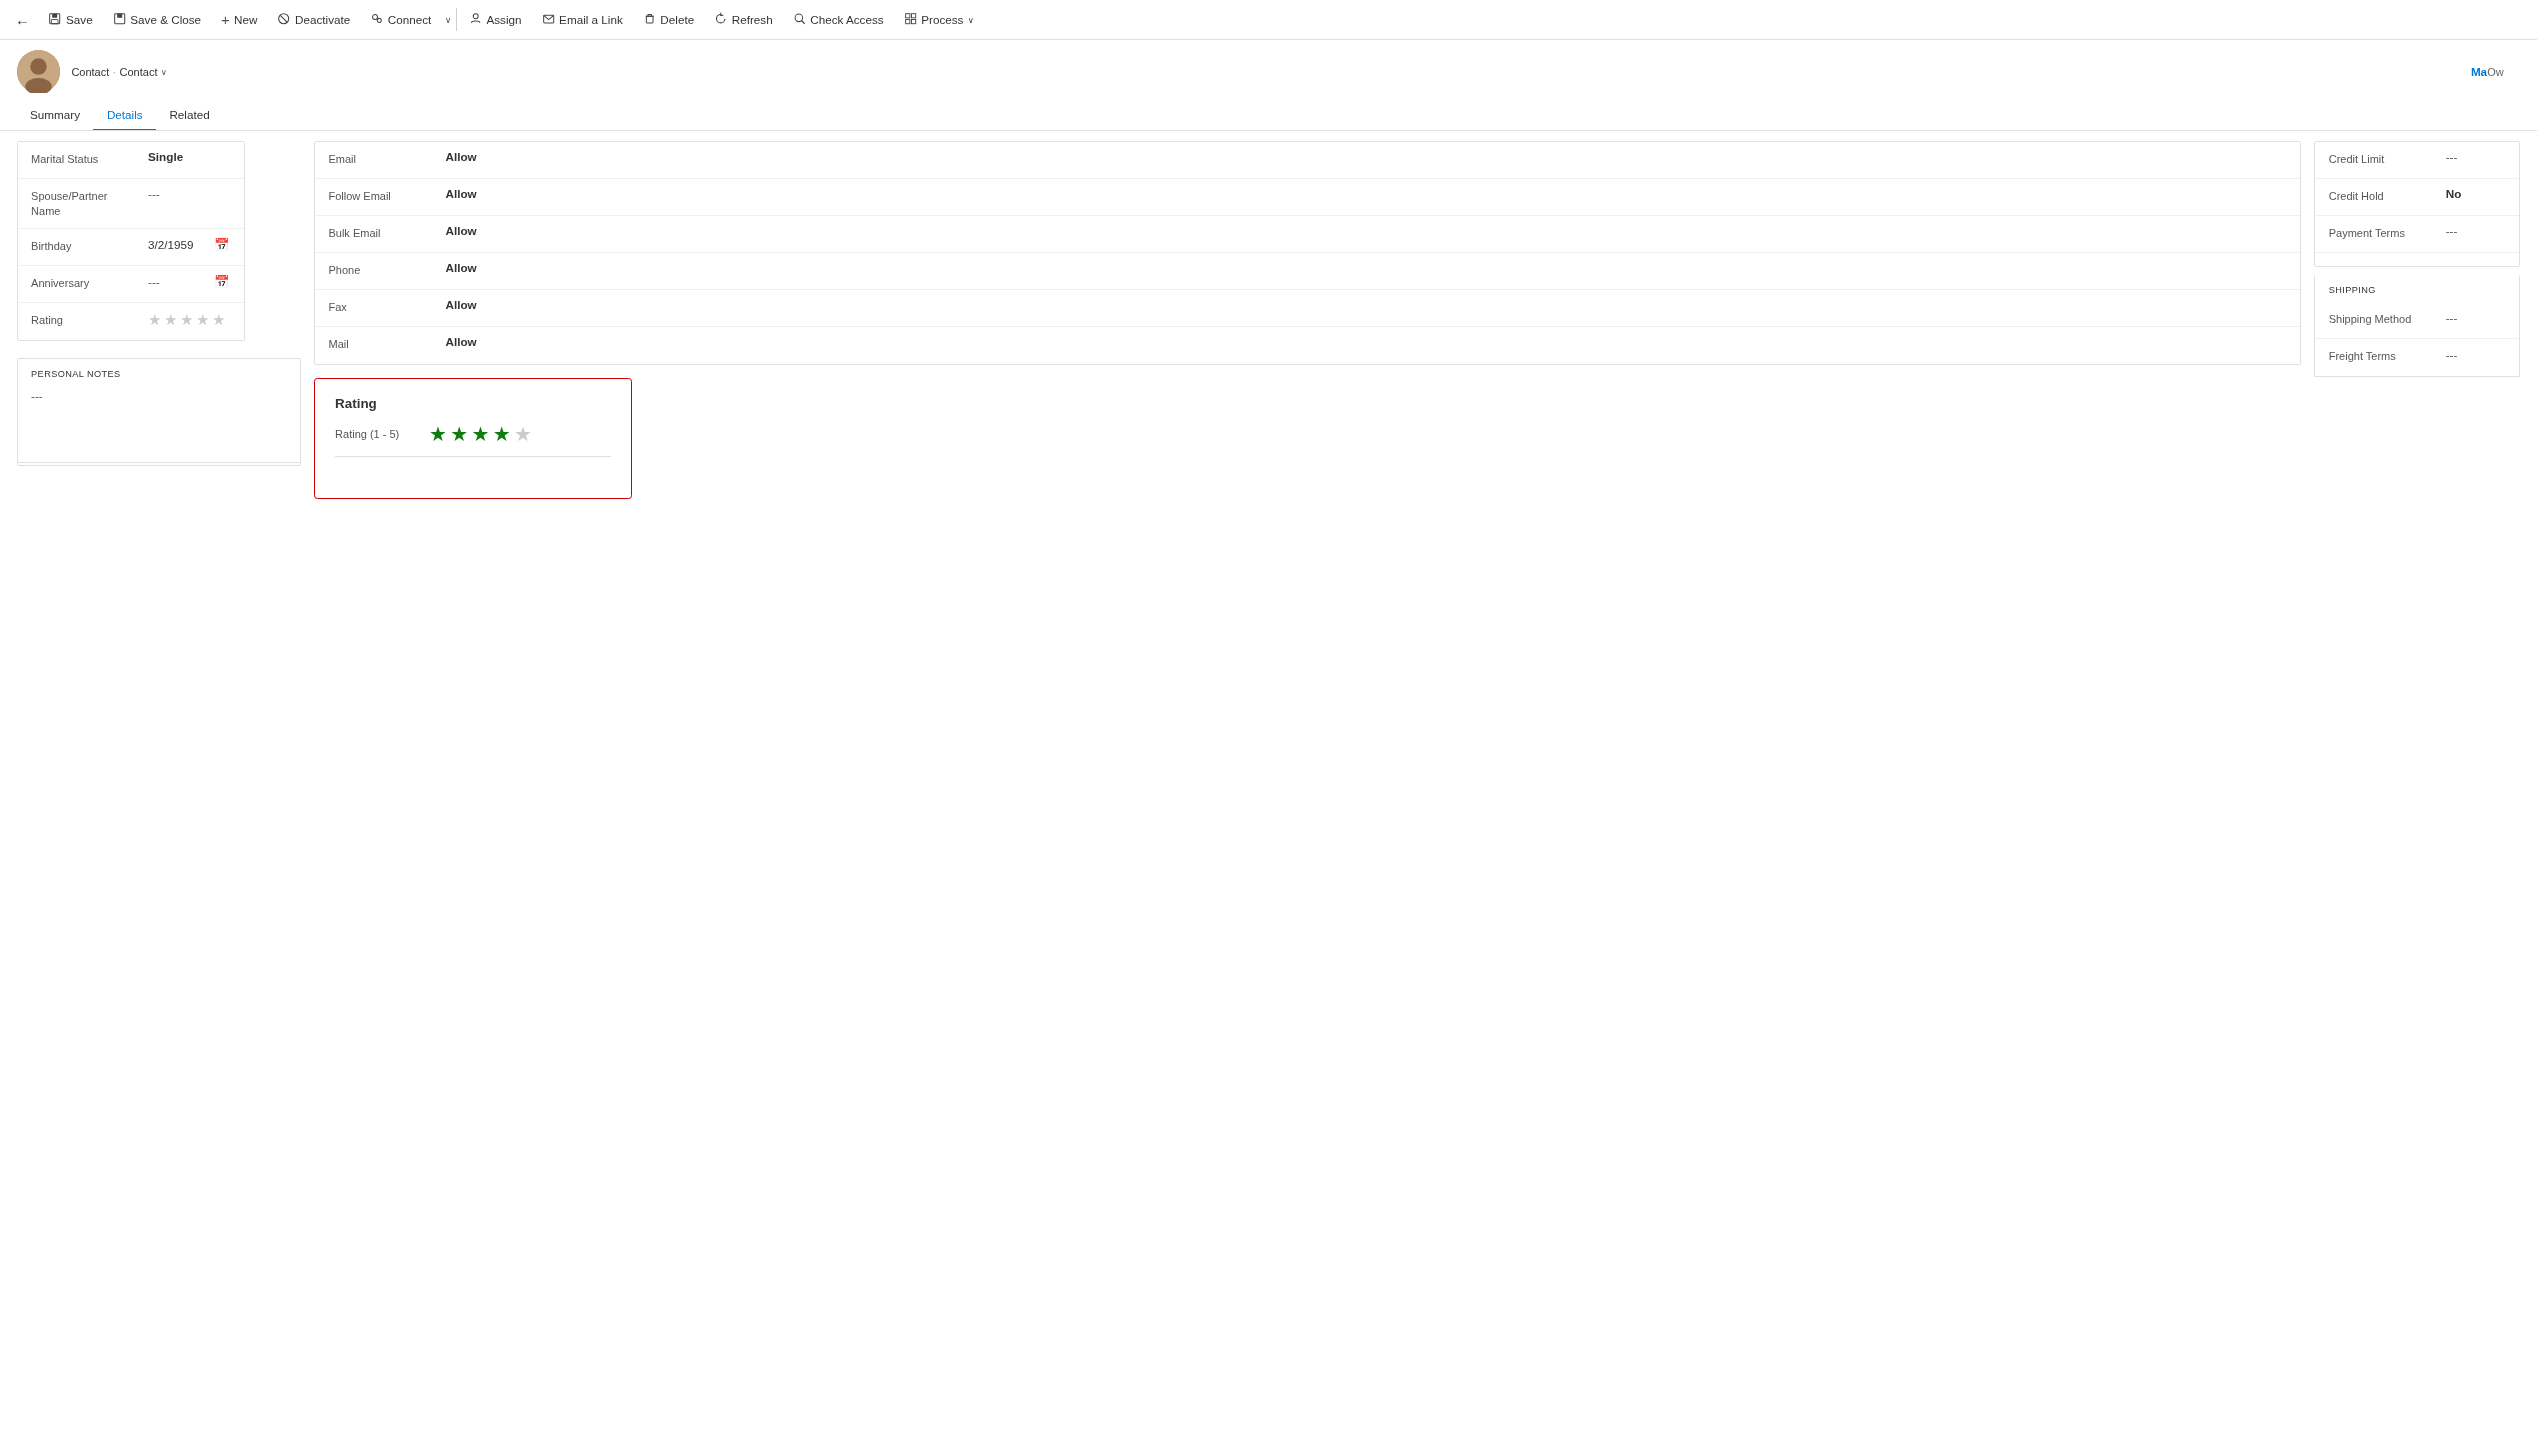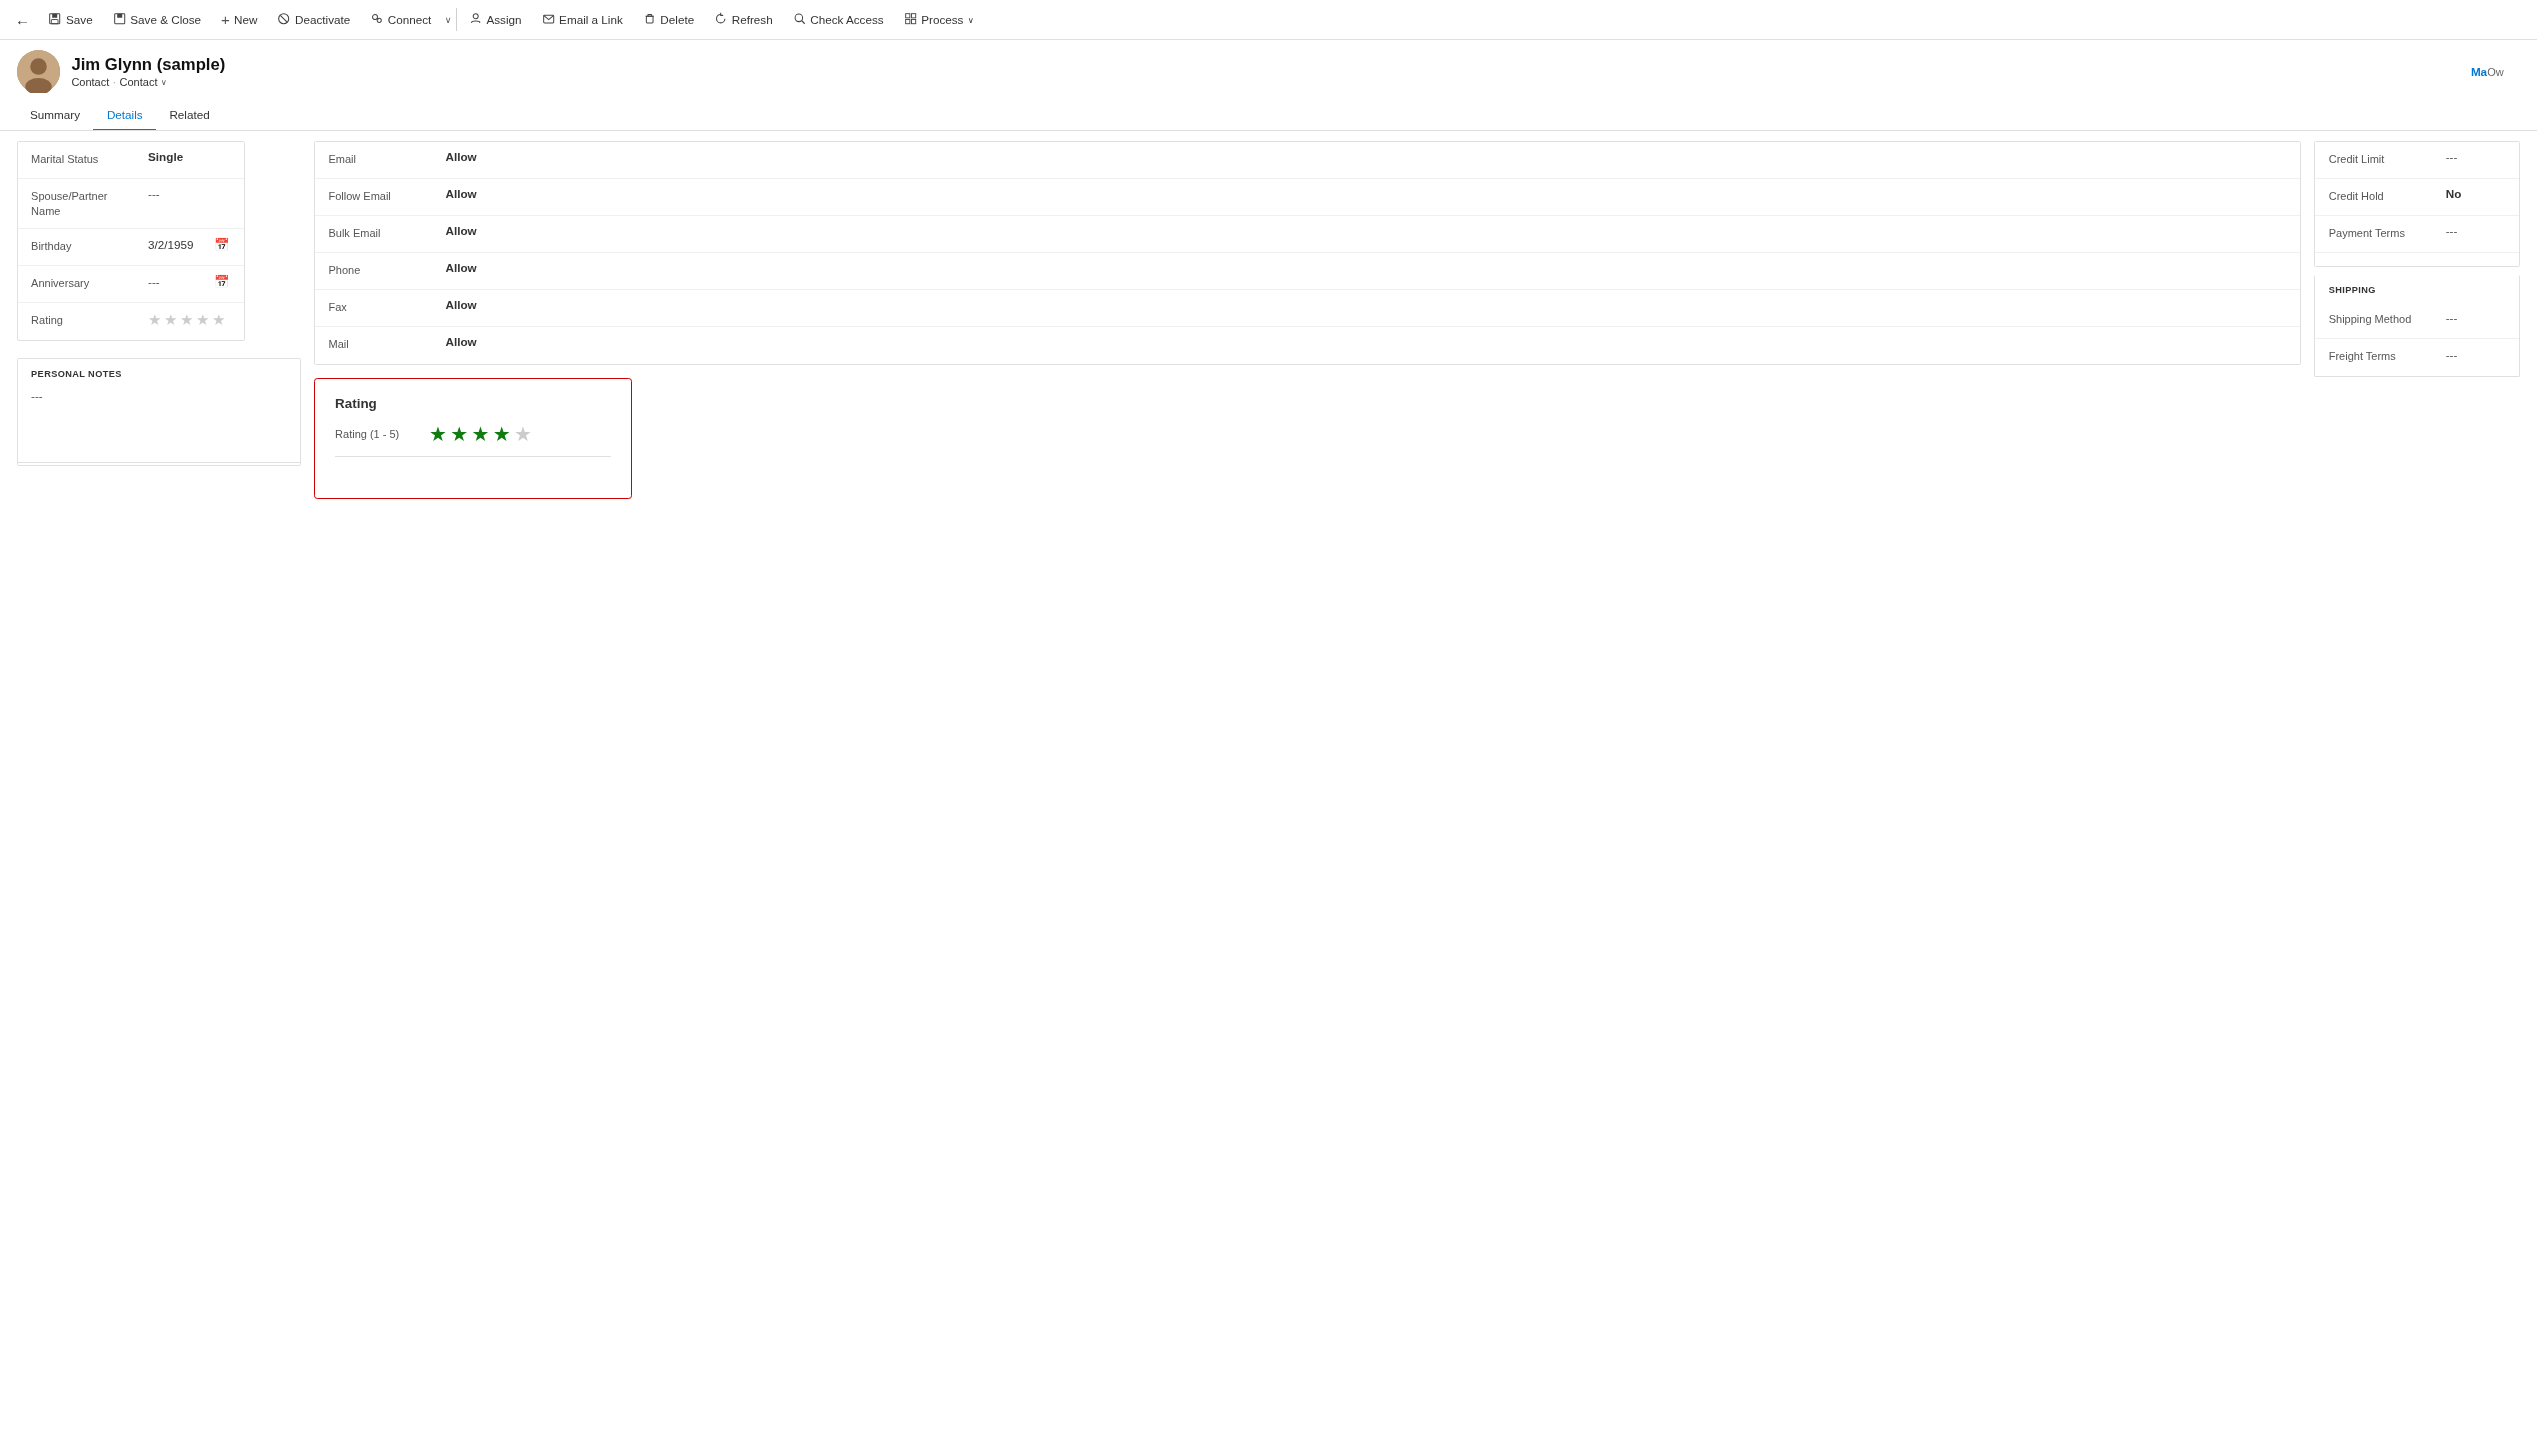--- a/index.html
+++ b/index.html
@@ -125,21 +125,21 @@
     }
     .field-value.bold { font-weight: 700; }
     .field-value.empty { color: #555; }
 
     .stars-empty { display: flex; gap: 2.5px; }
     .star { font-size: 15px; color: #ccc; }
 
     
     .section-header {
       font-size: 9.2px;
-      font-weight: 700;
+      font-weight: 400;
       color: #333;
       letter-spacing: 0.4px;
       padding: 10px 13.4px 6.7px 13.4px;
       text-transform: uppercase;
     }
 
     
     .personal-notes-panel {
       border: 0.8px solid #e0e0e0;
       border-radius: 1.7px;
@@ -320,21 +320,20 @@
 
 <div class="contact-header">
   <div class="avatar-img">
     <svg width="43" height="43" viewBox="0 0 52 52">
       <circle cx="26" cy="26" r="26" fill="#c8a882"></circle>
       <circle cx="26" cy="20" r="10" fill="#8b6543"></circle>
       <ellipse cx="26" cy="44" rx="16" ry="10" fill="#8b6543"></ellipse>
     </svg>
   </div>
   <div class="contact-title">
-    <div class="contact-name">Jim Glynn (sample)</div>
     <div class="contact-breadcrumb">
       <span style="color:#333;">Contact</span>
       <span style="color:#aaa;">·</span>
       <span style="color:#333;">Contact</span>
       <span style="font-size:8.4px; cursor:pointer; color:#555;">∨</span>
     </div>
   </div>
   <div style="display:flex; flex-direction:row; align-items:flex-end; padding-right: 16.7px;">
     <span style="font-size:11.7px; color:#0078d4; font-weight:600;">Ma</span>
     <span style="font-size:11px; color:#666;">Ow</span>

